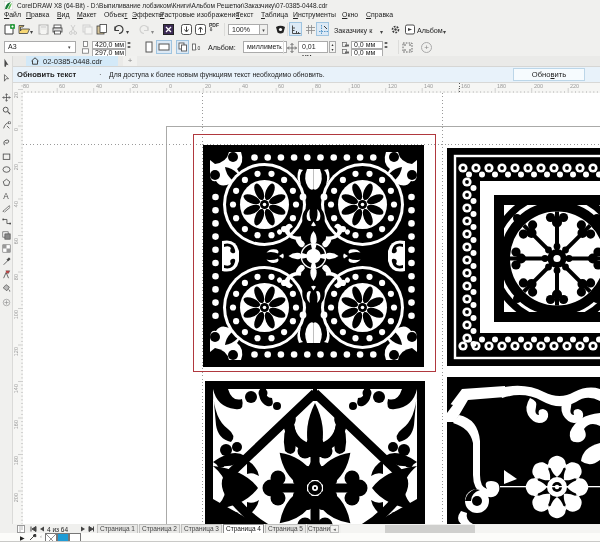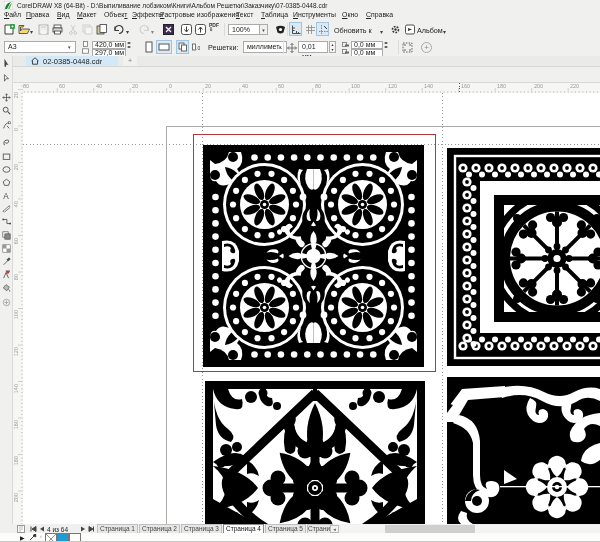--- a/index.html
+++ b/index.html
@@ -146,21 +146,21 @@
           <path d="M1 3.5 H10 M1 6.5 H10 M3.5 1 V10 M6.5 1 V10" stroke="#888" stroke-width="0.8"></path>
         </svg>
       </div>
       <div class="abs" style="left:316px;top:1px;width:13px;height:14px;background:#dce9f5;border:1px solid #9fc4e0;"></div>
       <div class="ticon" style="left:318px;">
         <svg width="11" height="11">
           <path d="M3.5 1 V10 M1 7.5 H10" stroke="#4a90c4" stroke-width="0.9" stroke-dasharray="1.5 1"></path>
           <path d="M6 2 L9 5" stroke="#3c3c3c"></path>
         </svg>
       </div>
-      <div class="abs" style="left:334px;top:5px;font-size:7.2px;color:#222;">Обновить к</div>
+      <div class="abs" style="left:334px;top:5px;font-size:7.2px;color:#222;">Заказчику к</div>
       <div class="ticon" style="left:380px;top:7px;font-size:6px;color:#444;">▾</div>
       <div class="ticon" style="left:390px;">
         <svg width="11" height="11">
           <circle cx="5.5" cy="5.5" r="3" fill="none" stroke="#3c3c3c" stroke-width="1.6" stroke-dasharray="1.8 1.2"></circle>
           <circle cx="5.5" cy="5.5" r="1.2" fill="#3c3c3c"></circle>
         </svg>
       </div>
       <div class="ticon" style="left:405px;">
         <svg width="10" height="11">
           <rect x="0.5" y="1" width="9" height="9" rx="1.5" fill="#fff" stroke="#3c3c3c" stroke-width="0.9"></rect>
@@ -191,21 +191,21 @@
       </svg>
       <div class="abs" style="left:176px;top:2px;width:13px;height:14px;background:#dce9f5;border:1px solid #9fc4e0;"></div>
       <svg class="abs" style="left:178px;top:4px" width="10" height="10">
         <rect x="1" y="1" width="5" height="6" fill="#fff" stroke="#555" stroke-width="0.9"></rect>
         <rect x="3.5" y="3" width="5" height="6" fill="#fff" stroke="#555" stroke-width="0.9"></rect>
       </svg>
       <svg class="abs" style="left:192px;top:4px" width="10" height="10">
         <rect x="0.5" y="2" width="3" height="6" fill="#fff" stroke="#555" stroke-width="0.8"></rect>
         <text x="4" y="8" font-size="5" fill="#333">.0</text>
       </svg>
-      <div class="abs" style="left:208px;top:5px;font-size:7.2px;color:#222;">Решетки:</div>
+      <div class="abs" style="left:208px;top:5px;font-size:7.2px;color:#222;">Альбом:</div>
       <div class="field" style="left:243px;top:3px;width:44px;height:12px;line-height:10px;padding-left:3px;">миллимет...</div>
       <div class="abs" style="left:279px;top:6px;font-size:5px;color:#444;">▾</div>
       <div class="sep" style="left:283px;top:2px;height:14px;"></div>
       <svg class="abs" style="left:287px;top:5px" width="10" height="10">
         <path d="M5 0.5 V9.5 M0.5 5 H9.5 M5 0.5 L3.5 2 M5 0.5 L6.5 2 M5 9.5 L3.5 8 M5 9.5 L6.5 8 M0.5 5 L2 3.5 M0.5 5 L2 6.5 M9.5 5 L8 3.5 M9.5 5 L8 6.5" stroke="#555" stroke-width="0.8" fill="none"></path>
       </svg>
       <div class="field" style="left:298px;top:3px;width:30px;height:12px;line-height:10px;padding-left:3px;">0,01 мм</div>
       <div class="abs" style="left:329px;top:3px;width:7px;height:12px;border:1px solid #ababab;background:#f4f4f2;font-size:4px;text-align:center;color:#333;line-height:5px;">▴<br>▾</div>
       <svg class="abs" style="left:342px;top:4px" width="8" height="5">
         <rect x="0.5" y="0.5" width="4" height="4" fill="none" stroke="#666" stroke-width="0.7"></rect>
@@ -228,20 +228,26 @@
       </svg>
       <div class="abs" style="left:421px;top:4px;width:11px;height:11px;border:1px solid #aaa;border-radius:50%;color:#888;font-size:8px;text-align:center;line-height:10px;">+</div>
     </div>
   <div class="abs" style="left:13px;top:56px;width:587px;height:11px;background:#eaeae8;border-bottom:1px solid #d6d6d4;">
     <div class="abs" style="left:13px;top:0;width:92px;height:10px;background:#d3e9f8;"></div>
     <svg class="abs" style="left:18px;top:1px" width="8" height="8" viewBox="0 0 8 8">
         <path d="M0.5 4 L4 0.8 L7.5 4 M1.5 3.4 V7.2 H6.5 V3.4" stroke="#444" stroke-width="1" fill="none"></path>
       </svg>
     <span class="abs" style="left:30px;top:1px;font-size:7.5px;color:#222;">02-0385-0448.cdr</span>
     <span class="abs" style="left:110px;top:0px;width:14px;height:10px;background:#f1f1ef;color:#888;font-size:8px;text-align:center;line-height:9px;">+</span>
+  </div>
+  <div class="abs" style="left:13px;top:67px;width:587px;height:15px;background:#e8f2fa;font-size:7.6px;color:#222;">
+    <span class="abs" style="left:4px;top:3px;font-weight:bold;">Обновить текст</span>
+    <span class="abs" style="left:86px;top:3px;color:#555;">·</span>
+    <span class="abs" style="left:96px;top:3.5px;font-size:6.9px;">Для доступа к более новым функциям текст необходимо обновить.</span>
+    <span class="abs" style="left:500px;top:1px;width:72px;height:13px;background:#f6fbfe;border:1px solid #bcd6e8;text-align:center;line-height:12px;">Обно<u>в</u>ить</span>
   </div>
   <div class="abs" style="left:23px;top:82px;width:577px;height:11px;background:#f6f6f4;">
       <svg width="577" height="11" style="position:absolute;left:0;top:0">
         <line x1="1.3" y1="9" x2="1.3" y2="11" stroke="#a9a9a9" stroke-width="0.5"></line>
         <line x1="5.0" y1="9" x2="5.0" y2="11" stroke="#a9a9a9" stroke-width="0.5"></line>
         <line x1="8.6" y1="9" x2="8.6" y2="11" stroke="#a9a9a9" stroke-width="0.5"></line>
         <line x1="12.3" y1="9" x2="12.3" y2="11" stroke="#a9a9a9" stroke-width="0.5"></line>
         <line x1="15.9" y1="9" x2="15.9" y2="11" stroke="#a9a9a9" stroke-width="0.5"></line>
         <line x1="19.6" y1="9" x2="19.6" y2="11" stroke="#a9a9a9" stroke-width="0.5"></line>
         <line x1="23.2" y1="9" x2="23.2" y2="11" stroke="#a9a9a9" stroke-width="0.5"></line>

